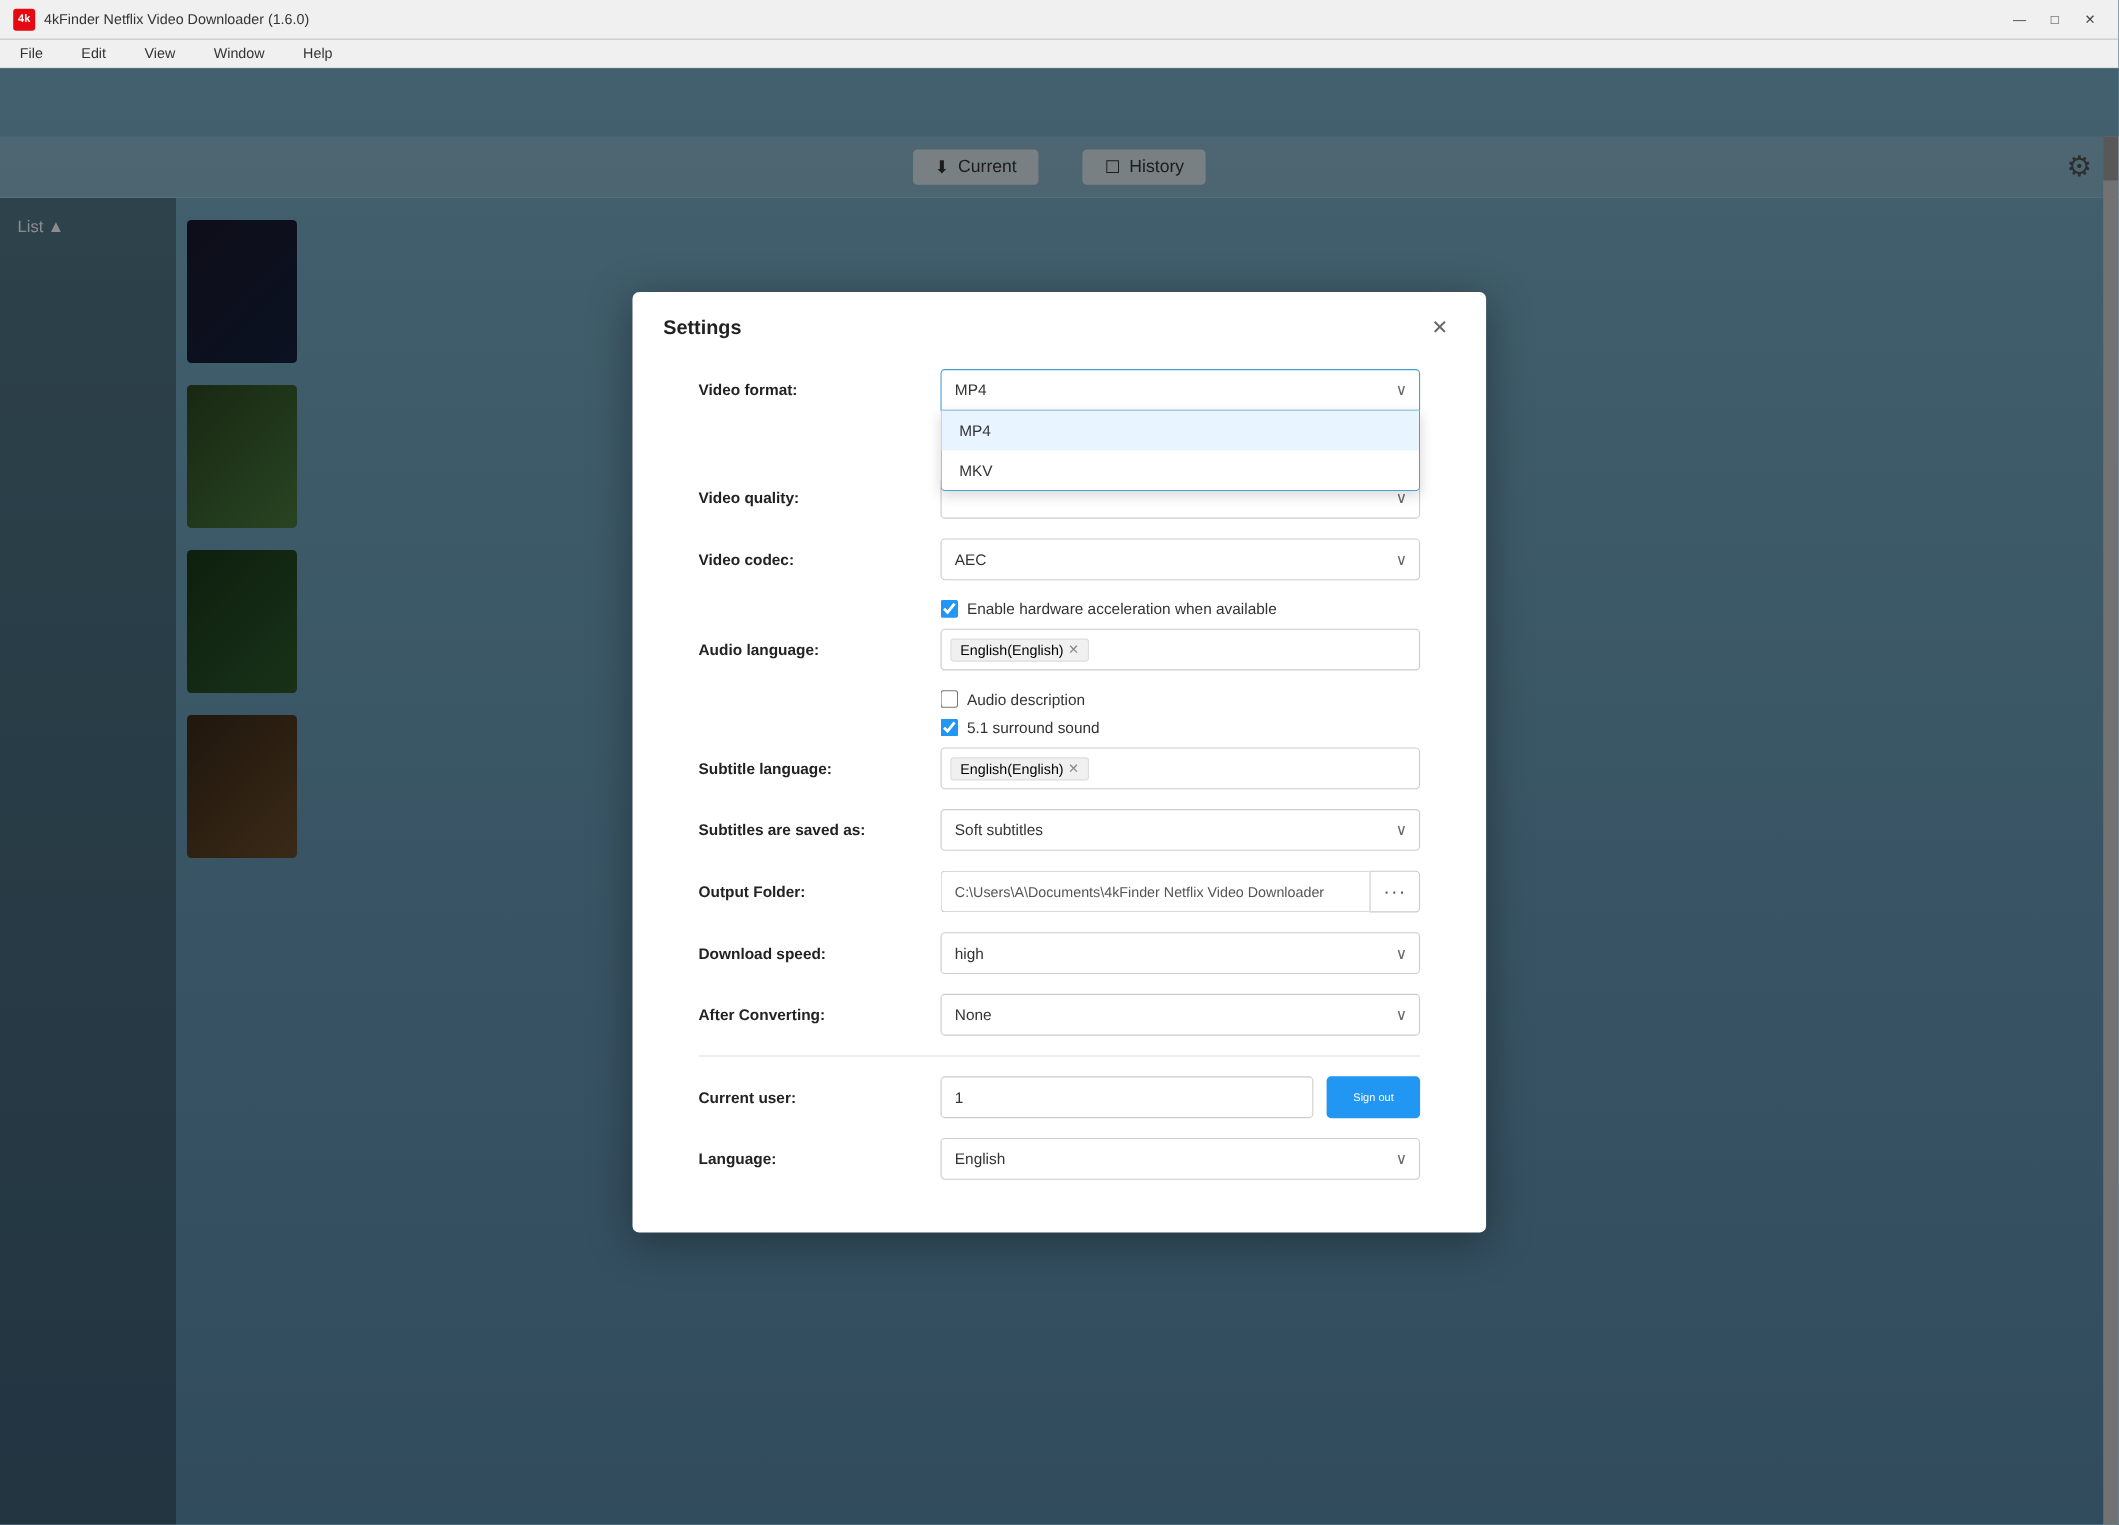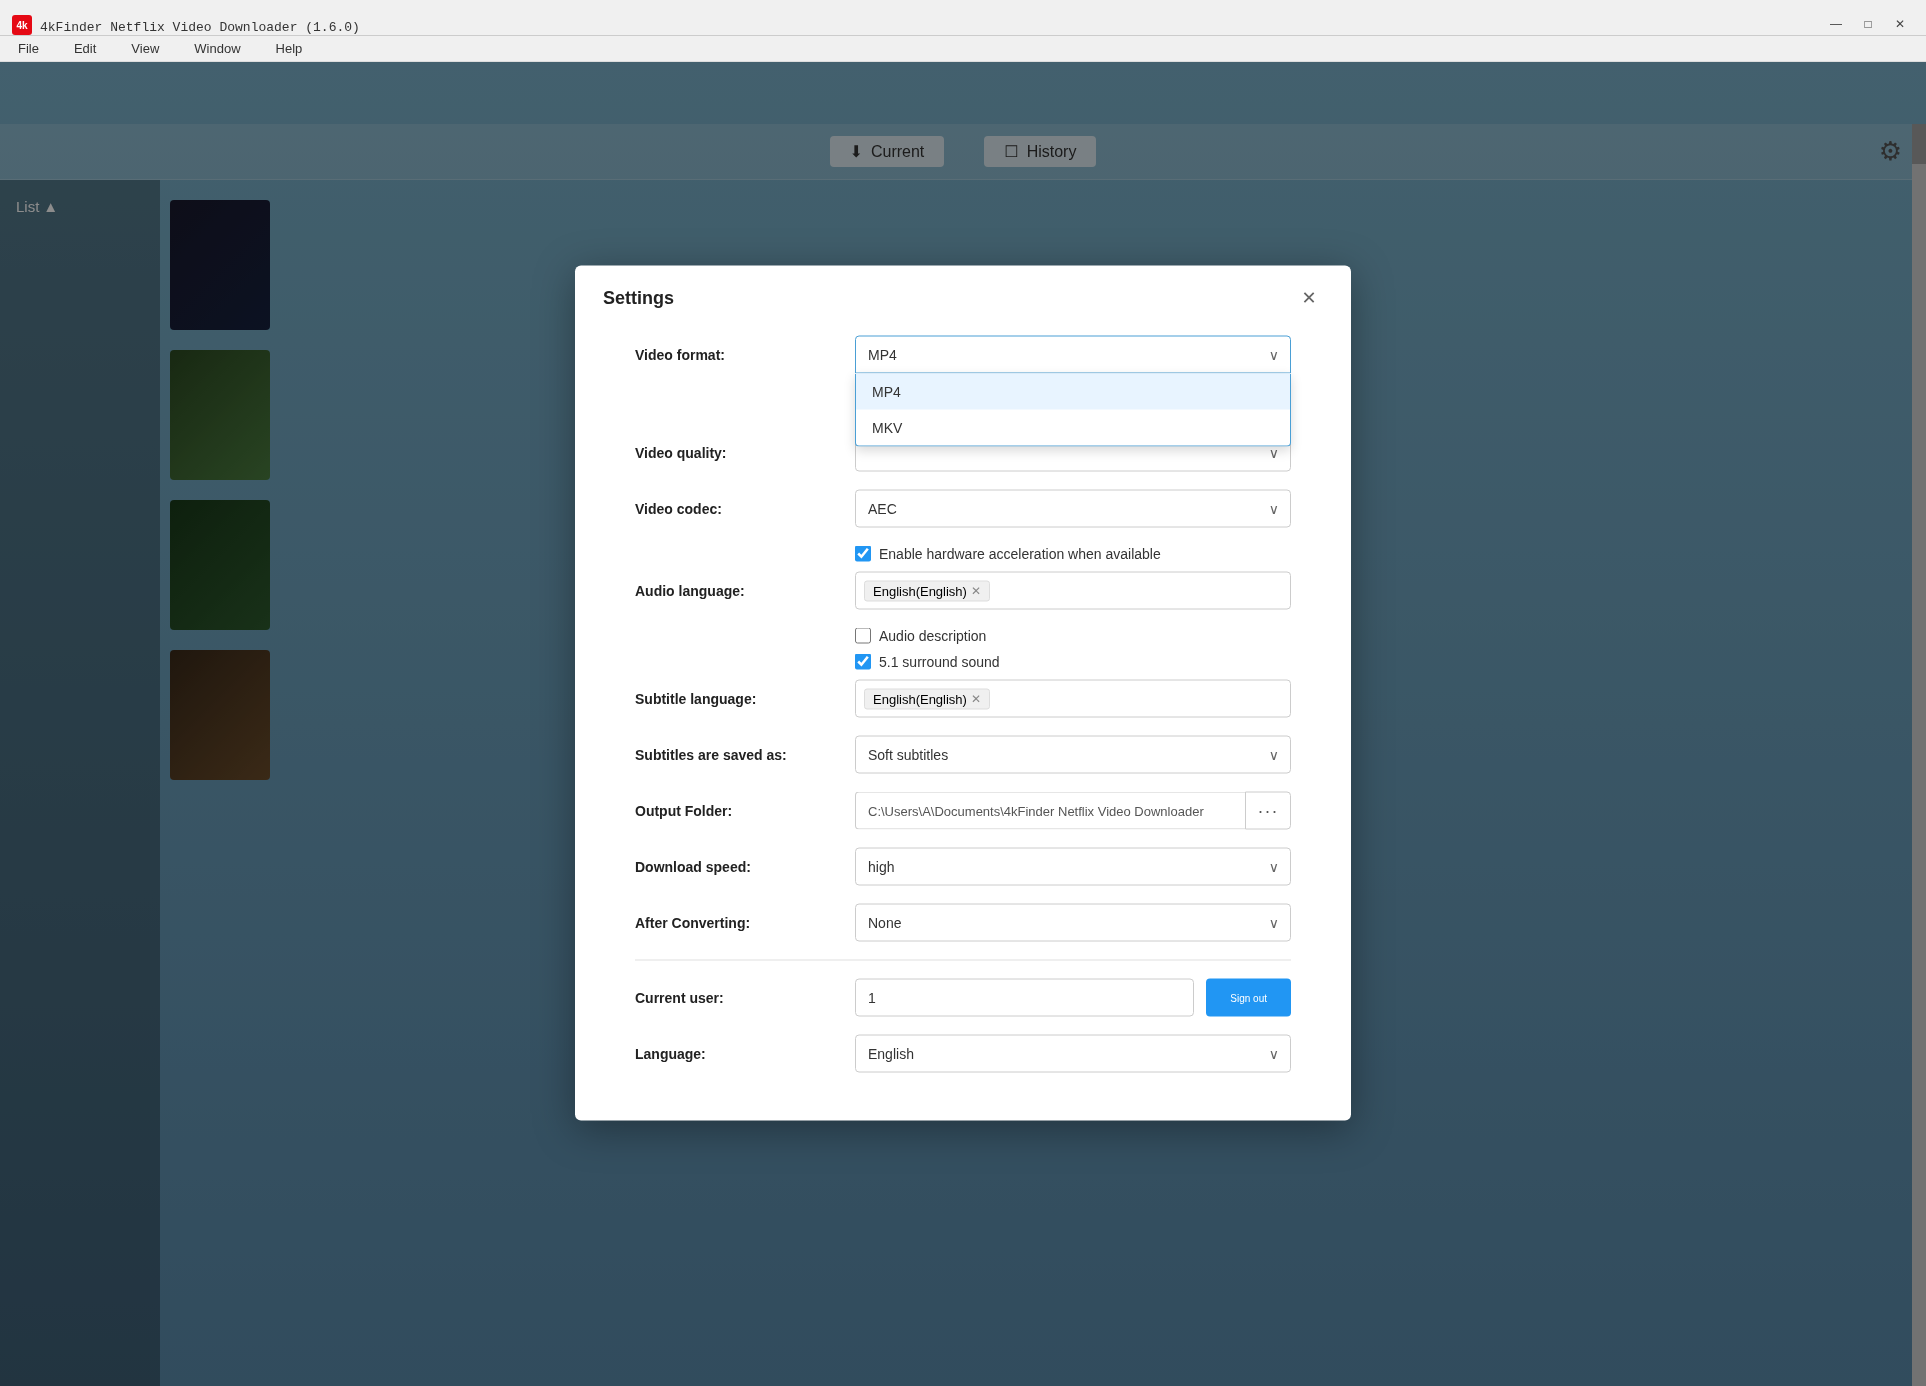--- a/index.html
+++ b/index.html
@@ -11,21 +11,21 @@
       height: 1386px;
       overflow: hidden;
       position: relative;
     }
 
     
     .title-bar {
       background: #f0f0f0;
       height: 36px;
       display: flex;
-      align-items: flex-end;
+      align-items: center;
       padding: 0 12px;
       border-bottom: 1px solid #ccc;
       position: relative;
     }
     .title-bar-logo {
       width: 20px;
       height: 20px;
       background: #e50914;
       border-radius: 3px;
       margin-right: 8px;
@@ -33,21 +33,20 @@
       align-items: center;
       justify-content: center;
       color: white;
       font-size: 10px;
       font-weight: bold;
     }
     .title-bar-title {
       font-size: 13px;
       color: #333;
       flex: 1;
-      font-family: Liberation Mono, monospace;
     }
     .title-bar-controls {
       display: flex;
       gap: 4px;
     }
     .title-btn {
       width: 28px;
       height: 22px;
       background: transparent;
       border: none;

